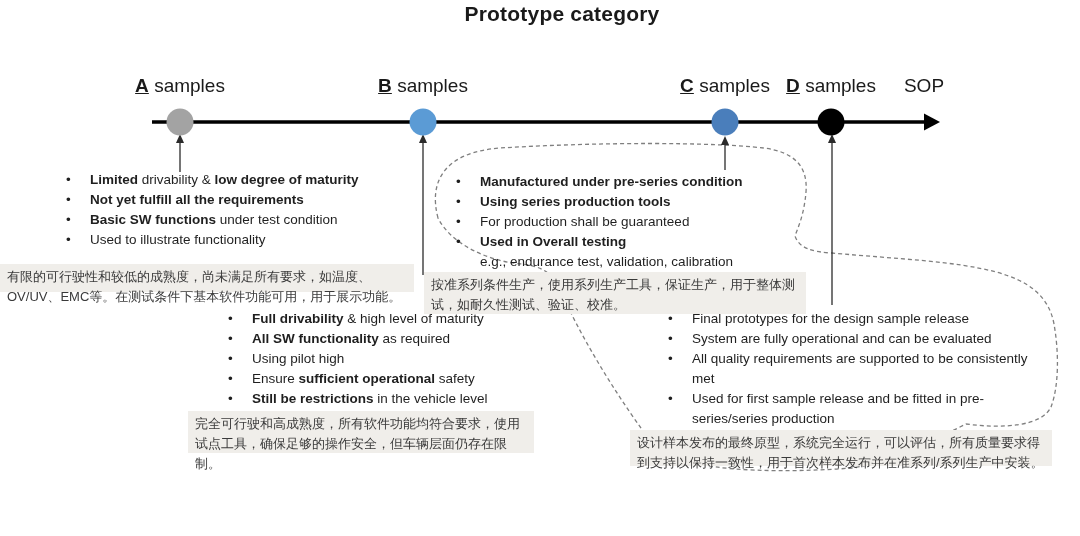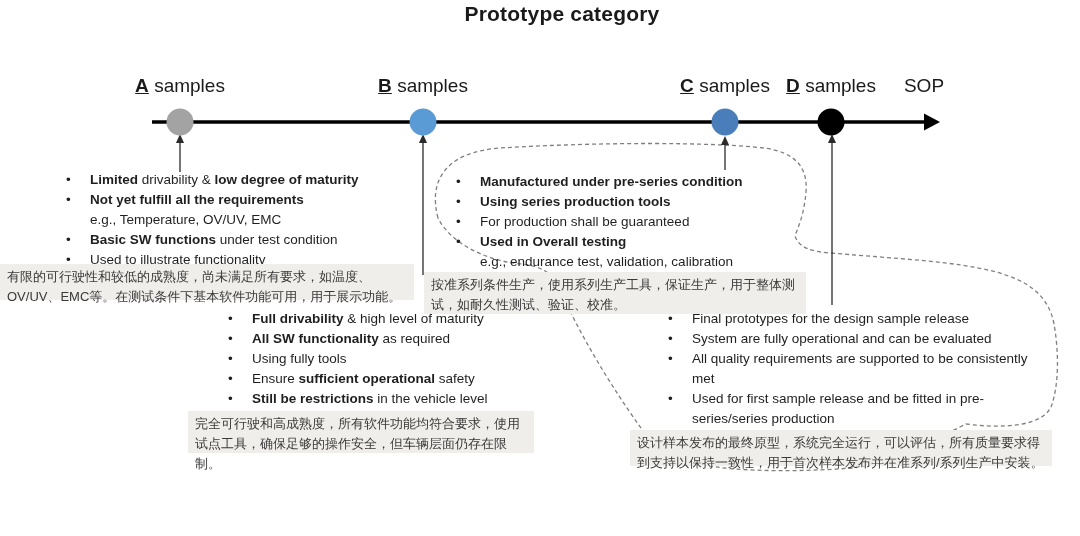--- a/index.html
+++ b/index.html
@@ -84,34 +84,30 @@
 
   <div class="bullets" style="left:60px;top:170px;width:350px">
       <div class="bullet-row">
         <span class="marker">•</span>
         <span class="btext"><b>Limited</b><span> drivability &amp; </span><b>low degree of maturity</b></span>
       </div>
       <div class="bullet-row">
         <span class="marker">•</span>
         <span class="btext"><b>Not yet fulfill all the requirements</b></span>
       </div>
-      <div class="bullet-row no-marker">
-        <span class="marker">•</span>
-        <span class="btext"><span>e.g., Temperature, OV/UV, EMC</span></span>
-      </div>
       <div class="bullet-row">
         <span class="marker">•</span>
         <span class="btext"><b>Basic SW functions</b><span> under test condition</span></span>
       </div>
       <div class="bullet-row">
         <span class="marker">•</span>
         <span class="btext"><span>Used to illustrate functionality</span></span>
       </div>
     </div>
-  <div class="note" style="left:0;top:264px;width:414px;height:36px">有限的可行驶性和较低的成熟度，尚未满足所有要求，如温度、OV/UV、EMC等。在测试条件下基本软件功能可用，用于展示功能。</div>
+  <div class="note" style="left:0;top:264px;width:414px;height:28px">有限的可行驶性和较低的成熟度，尚未满足所有要求，如温度、OV/UV、EMC等。在测试条件下基本软件功能可用，用于展示功能。</div>
 
   <div class="bullets" style="left:450px;top:172px;width:360px">
       <div class="bullet-row">
         <span class="marker">•</span>
         <span class="btext"><b>Manufactured under pre-series condition</b></span>
       </div>
       <div class="bullet-row">
         <span class="marker">•</span>
         <span class="btext"><b>Using series production tools</b></span>
       </div>
@@ -134,21 +130,21 @@
       <div class="bullet-row">
         <span class="marker">•</span>
         <span class="btext"><b>Full drivability</b><span> &amp; high level of maturity</span></span>
       </div>
       <div class="bullet-row">
         <span class="marker">•</span>
         <span class="btext"><b>All SW functionality</b><span> as required</span></span>
       </div>
       <div class="bullet-row">
         <span class="marker">•</span>
-        <span class="btext"><span>Using fully tools</span></span>
+        <span class="btext"><span>Using pilot high</span></span>
       </div>
       <div class="bullet-row">
         <span class="marker">•</span>
         <span class="btext"><span>Ensure </span><b>sufficient operational</b><span> safety</span></span>
       </div>
       <div class="bullet-row">
         <span class="marker">•</span>
         <span class="btext"><b>Still be restrictions</b><span> in the vehicle level</span></span>
       </div>
     </div>

